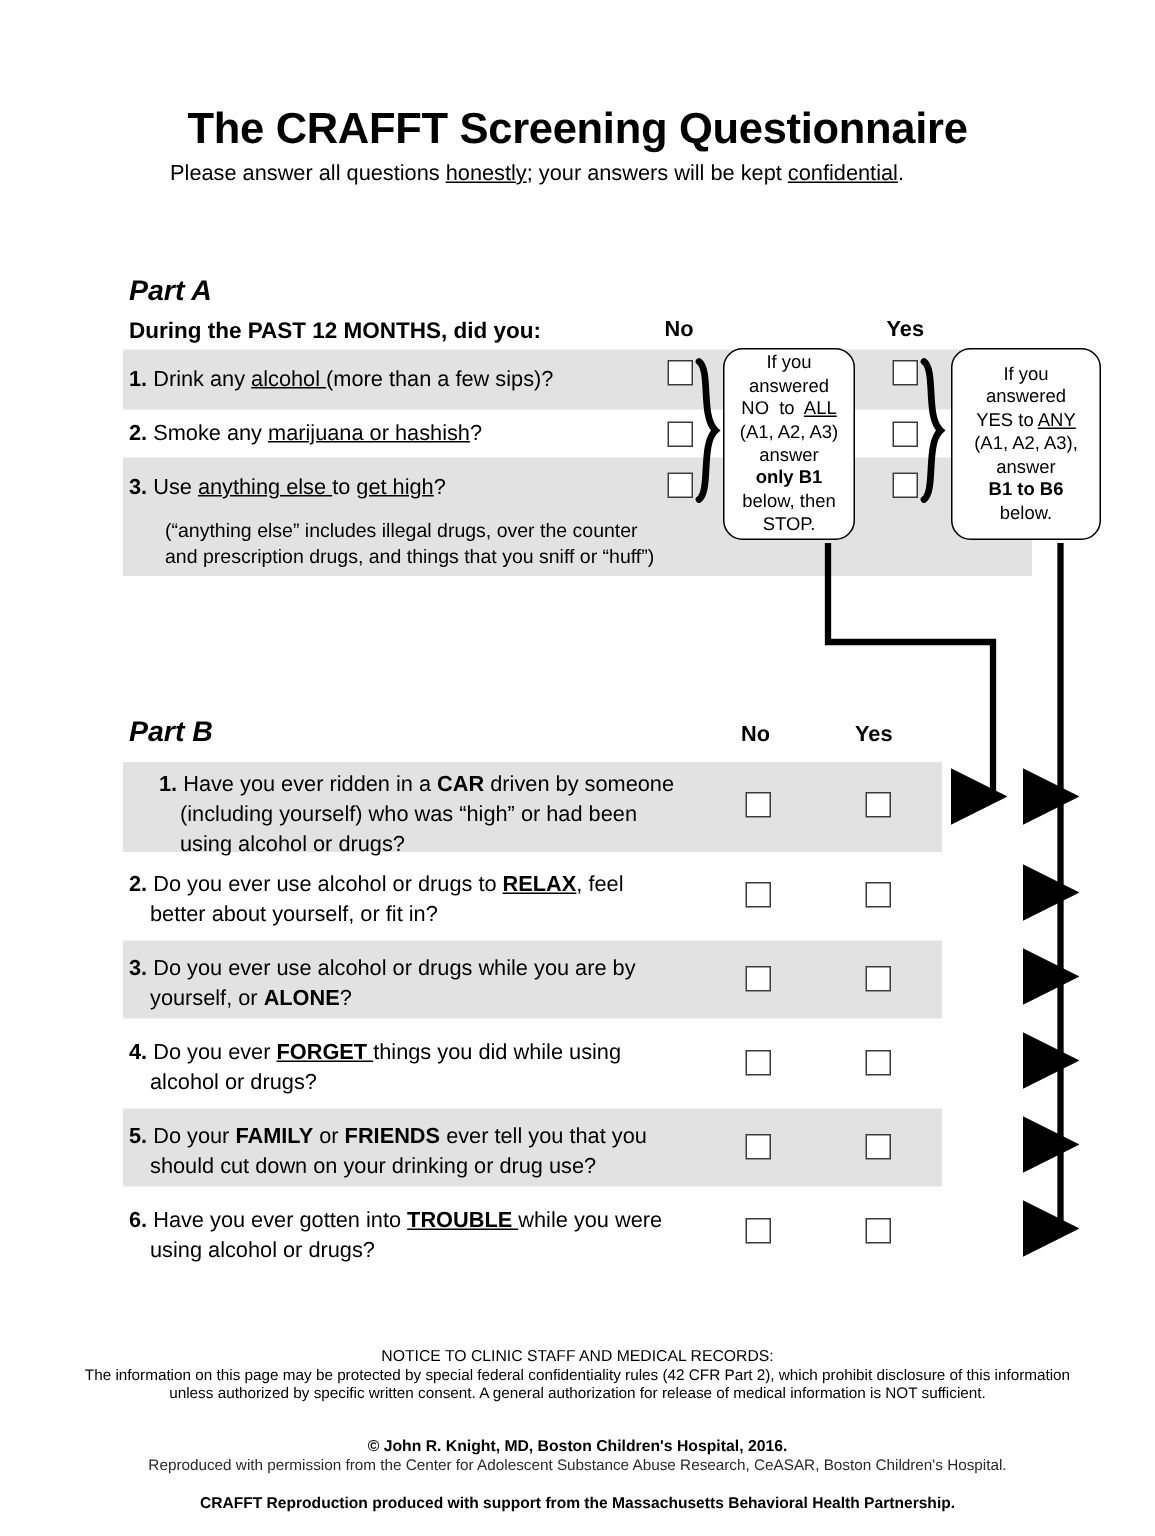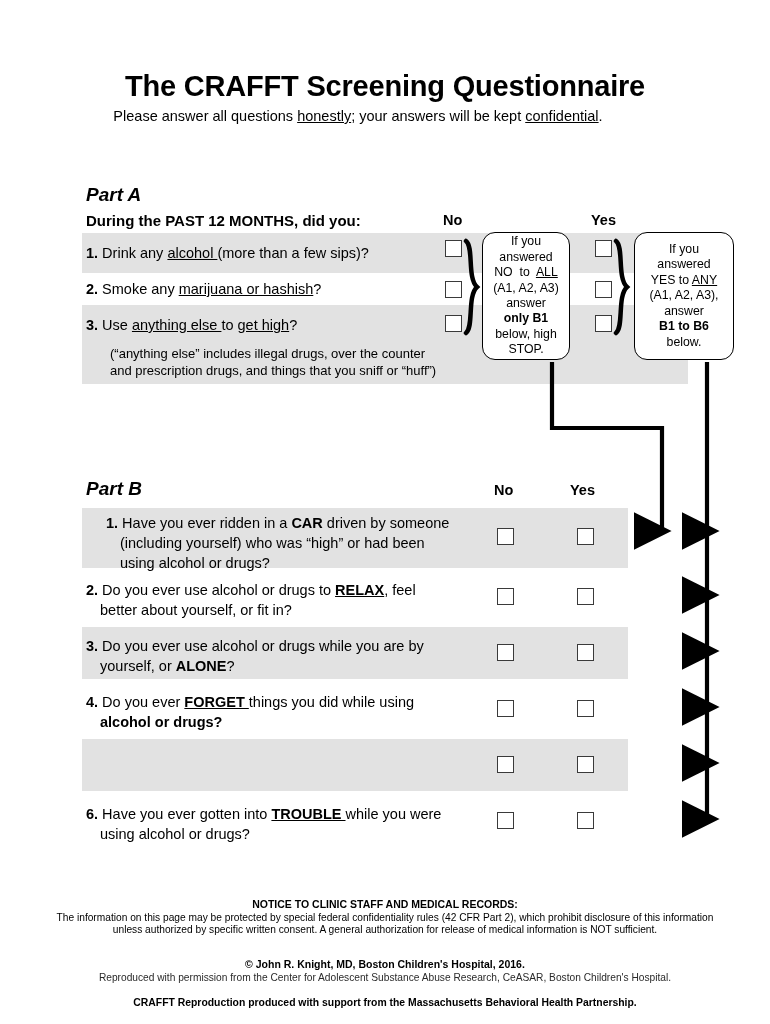--- a/index.html
+++ b/index.html
@@ -56,21 +56,21 @@
 
   
   .brace{position:absolute;font-size:0;}
 
   
   .connectors{position:absolute;left:0;top:0;width:770px;height:1024px;pointer-events:none;}
 
   
   .notice-title{
     position:absolute;left:0;width:770px;text-align:center;
-    font-size:10.5px;font-weight:bold;
+    font-size:10.5px;font-weight:normal;
   }
   .notice-body{
     position:absolute;left:0;width:770px;text-align:center;
     font-size:10.2px;line-height:13px;
   }
   .copy1{
     position:absolute;left:0;width:770px;text-align:center;
     font-size:10.5px;font-weight:bold;
   }
   .copy2{
@@ -130,21 +130,21 @@
   </svg>
 
   <div class="callout" style="left:482px;top:232px;width:88px;height:128px;">
     <div>
       <span>If you</span><br>
       <span>answered</span><br>
       NO&nbsp; to&nbsp; <span class="u">ALL</span><br>
       <span>(A1, A2, A3)</span><br>
       <span>answer</span><br>
       <b>only B1</b><br>
-      <span>below, high</span><br>
+      <span>below, then</span><br>
       <span>STOP.</span>
     </div>
   </div>
 
   <div class="callout" style="left:634px;top:232px;width:100px;height:128px;">
     <div>
       <span>If you</span><br>
       <span>answered</span><br>
       YES to <span class="u">ANY</span><br>
       <span>(A1, A2, A3),</span><br>
@@ -201,25 +201,30 @@
     <span class="qnum">3.</span>
     Do you ever use alcohol or drugs while you are by<br>
     <span style="display:inline-block;padding-left:14px;">yourself, or <b>ALONE</b>?</span>
   </div>
   <div class="cbox" style="left:497px;top:644px;"></div>
   <div class="cbox" style="left:577px;top:644px;"></div>
 
   <div class="qtext" style="left:86px;top:692px;width:400px;">
     <span class="qnum">4.</span>
     Do you ever <b class="u">FORGET </b>things you did while using<br>
-    <span style="display:inline-block;padding-left:14px;font-weight:bold;">alcohol or drugs?</span>
+    <span style="display:inline-block;padding-left:14px;">alcohol or drugs?</span>
   </div>
   <div class="cbox" style="left:497px;top:700px;"></div>
   <div class="cbox" style="left:577px;top:700px;"></div>
 
+  <div class="qtext" style="left:86px;top:748px;width:400px;">
+    <span class="qnum">5.</span>
+    Do your <b>FAMILY</b> or <b>FRIENDS</b> ever tell you that you<br>
+    <span style="display:inline-block;padding-left:14px;">should cut down on your drinking or drug use?</span>
+  </div>
   <div class="cbox" style="left:497px;top:756px;"></div>
   <div class="cbox" style="left:577px;top:756px;"></div>
 
   <div class="qtext" style="left:86px;top:804px;width:400px;">
     <span class="qnum">6.</span>
     Have you ever gotten into <b class="u">TROUBLE </b>while you were<br>
     <span style="display:inline-block;padding-left:14px;">using alcohol or drugs?</span>
   </div>
   <div class="cbox" style="left:497px;top:812px;"></div>
   <div class="cbox" style="left:577px;top:812px;"></div>

